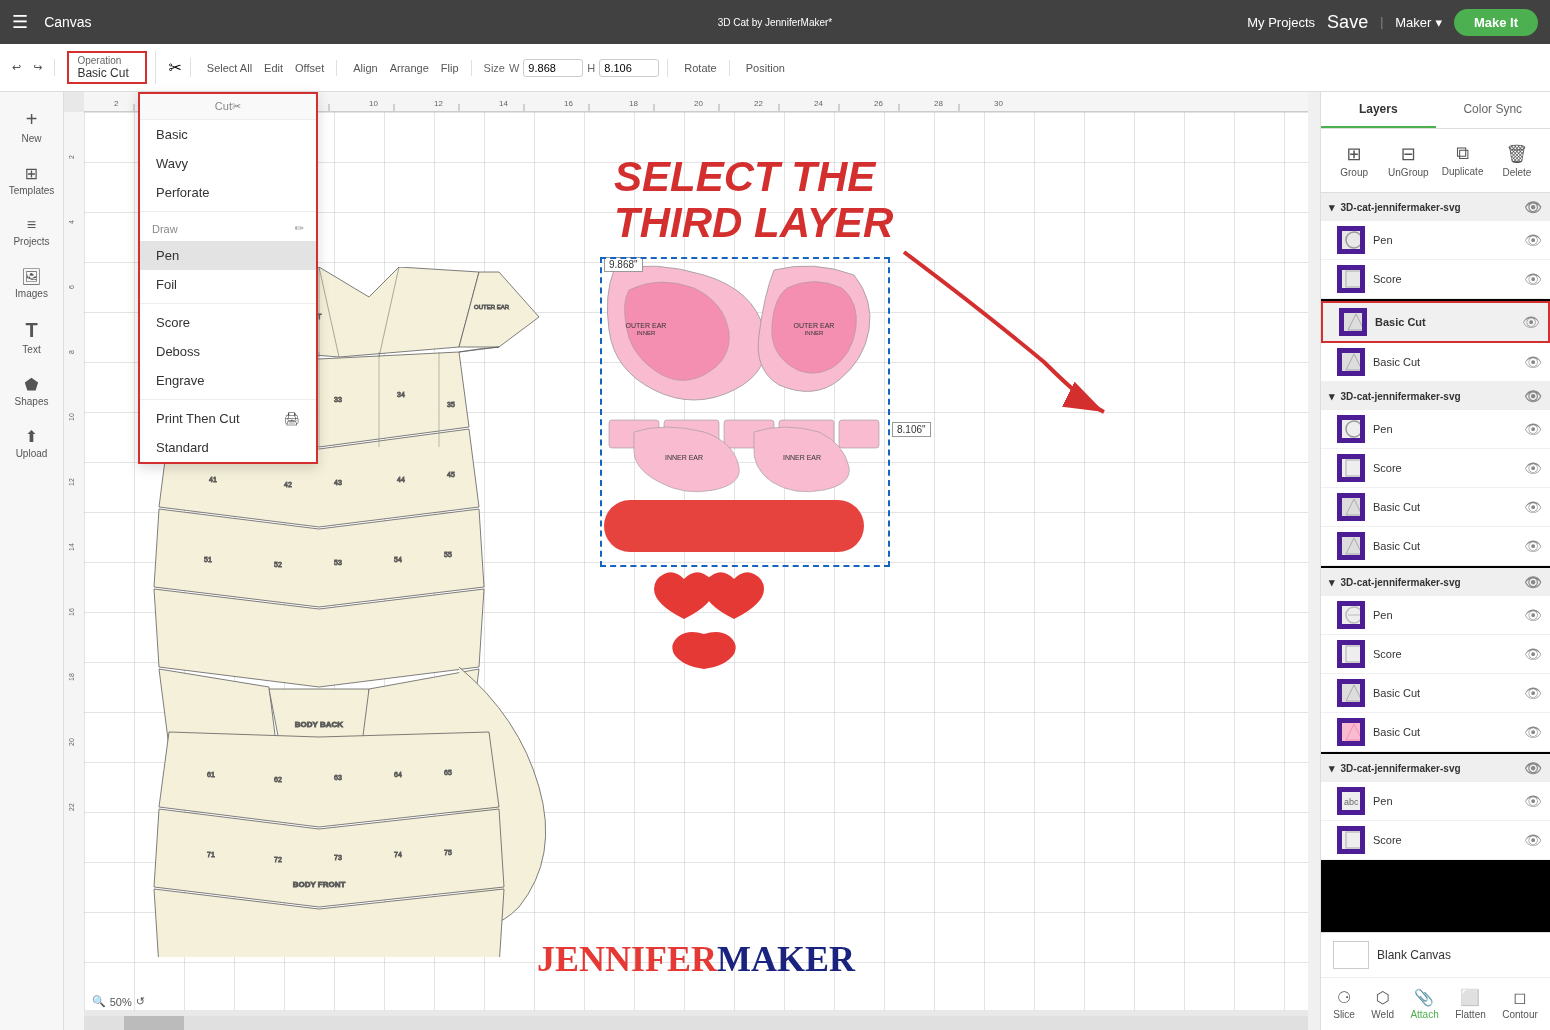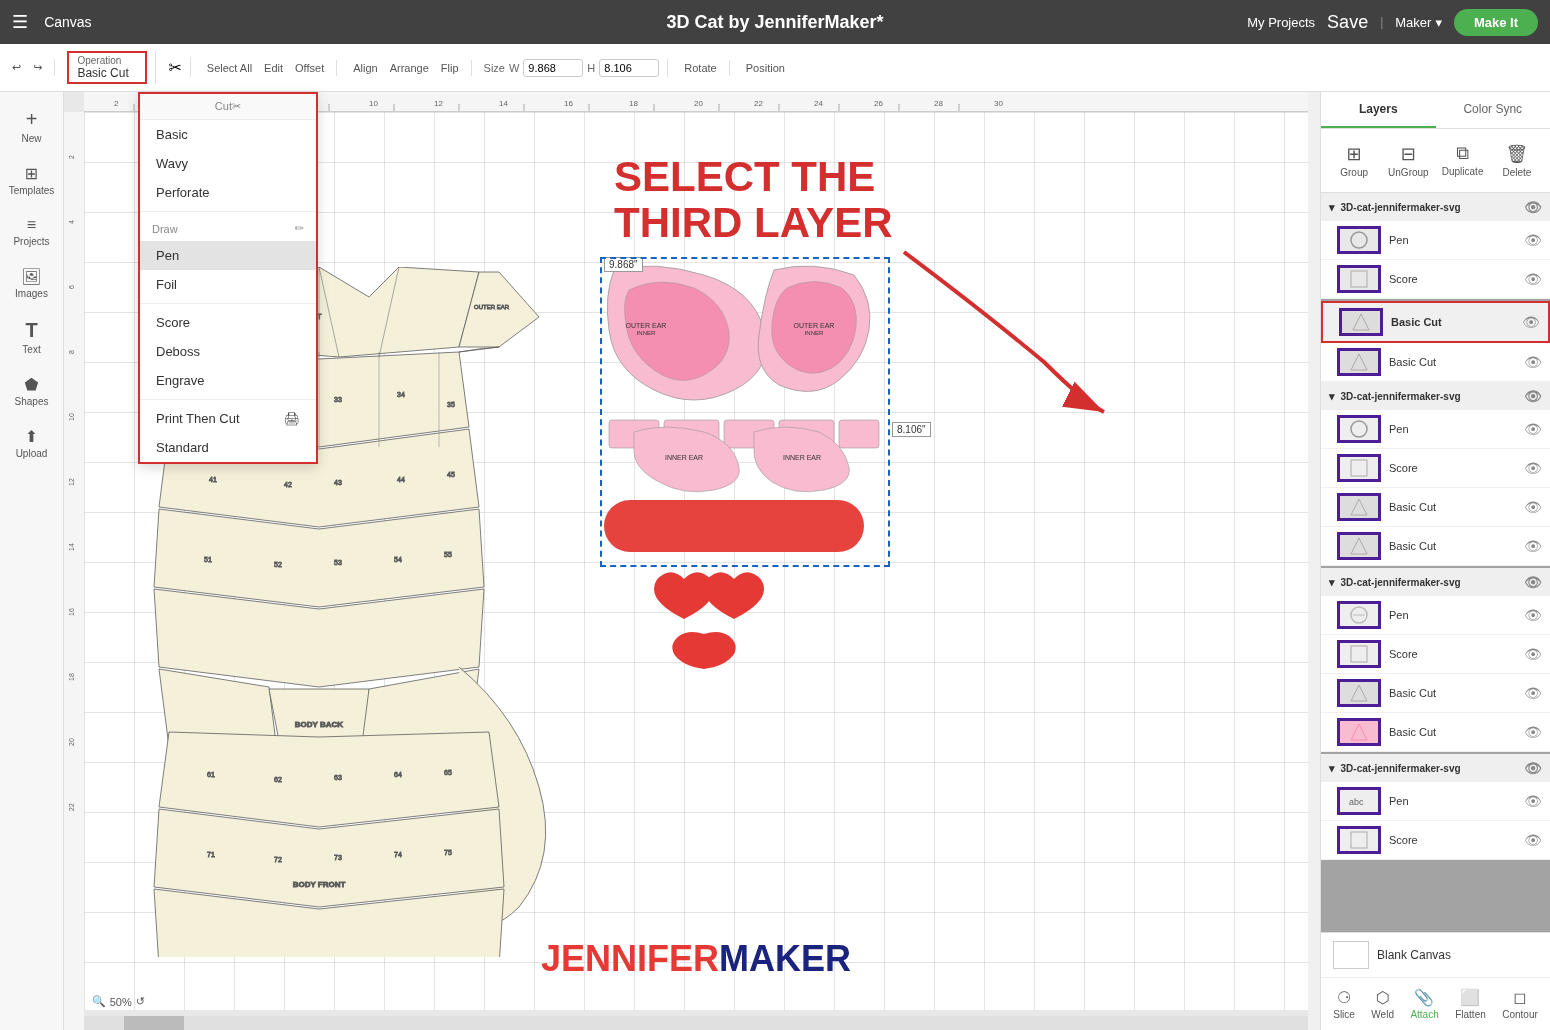--- a/index.html
+++ b/index.html
@@ -6,21 +6,21 @@
     body { font-family: 'Helvetica Neue', Arial, sans-serif; background: #f0f0f0; width: 1550px; height: 1030px; overflow: hidden; font-size: 12px; }
 
     
     #topbar {
       display: flex; align-items: center; height: 44px;
       background: #414141; color: white; padding: 0 12px; gap: 16px;
       position: relative; z-index: 100;
     }
     #topbar .menu-icon { font-size: 18px; cursor: pointer; }
     #topbar .canvas-title { font-size: 14px; font-weight: 500; }
-    #topbar .project-title { position: absolute; left: 50%; transform: translateX(-50%); font-size: 18px; font-weight: 700; }
+    #topbar .project-title { position: absolute; left: 50%; transform: translateX(-50%); font-size: 10px; font-weight: 400; }
     #topbar .right-actions { margin-left: auto; display: flex; align-items: center; gap: 12px; }
     #topbar .my-projects { color: white; font-size: 13px; cursor: pointer; }
     #topbar .save-btn { color: white; font-size: 18px; cursor: pointer; background: none; border: none; }
     #topbar .divider { color: #888; }
     #topbar .maker-btn { color: white; font-size: 13px; cursor: pointer; display: flex; align-items: center; gap: 4px; }
     #topbar .make-it-btn {
       background: #4CAF50; color: white; border: none; border-radius: 20px;
       padding: 6px 20px; font-size: 13px; font-weight: 600; cursor: pointer;
     }
 
@@ -104,21 +104,21 @@
     .dd-item.selected { background: #e3e3e3; font-weight: 500; }
     .dd-section-label {
       padding: 6px 12px; font-size: 11px; color: #888; margin-top: 4px;
       display: flex; justify-content: space-between; align-items: center; text-align: center;
     }
     .dd-separator { border-top: 1px solid #eee; margin: 4px 0; }
     .dd-item-row { display: flex; align-items: center; justify-content: space-between; padding: 7px 16px; cursor: pointer; font-size: 13px; color: #333; }
 
     
     #right-panel {
-      width: 230px; background: #a3a3a3; border-left: 1px solid #ddd;
+      width: 230px; background: #000000; border-left: 1px solid #ddd;
       display: flex; flex-direction: column; margin-left: 12px;
     }
     .panel-tabs {
       display: flex; border-bottom: 1px solid #ddd; background: white;
     }
     .panel-tab {
       flex: 1; padding: 10px 8px; text-align: center; font-size: 12px;
       cursor: pointer; color: #666; border-bottom: 2px solid transparent;
     }
     .panel-tab.active { color: #333; font-weight: 600; border-bottom: 2px solid #4CAF50; }
@@ -136,21 +136,21 @@
     .layer-group { margin-bottom: 2px; }
     .layer-group-header {
       display: flex; align-items: center; gap: 6px; padding: 6px 8px;
       background: #efefef; cursor: pointer; font-size: 11px; font-weight: 600; color: #333;
     }
     .layer-item {
       display: flex; align-items: center; gap: 8px; padding: 5px 8px 5px 16px;
       background: white; border-bottom: 1px solid #f0f0f0; cursor: pointer;
     }
     .layer-thumbnail {
-      width: 44px; height: 28px; background: #eee; border: 3px solid #4c1d95;
+      width: 28px; height: 28px; background: #eee; border: 5px solid #4c1d95;
       display: flex; align-items: center; justify-content: center; flex-shrink: 0;
       font-size: 10px; overflow: hidden;
     }
     .layer-name { flex: 1; font-size: 11px; color: #333; }
     .layer-eye { font-size: 14px; color: #888; cursor: pointer; }
 
     
     #panel-bottom {
       border-top: 1px solid #ddd; background: white;
     }
@@ -166,26 +166,27 @@
     .panel-tool-btn {
       display: flex; flex-direction: column; align-items: center; gap: 2px;
       padding: 4px 8px; cursor: pointer; font-size: 10px; color: #555; background: none; border: none;
     }
     .panel-tool-btn.active { color: #4CAF50; }
     .panel-tool-btn .icon { font-size: 16px; }
     .big-text {
       position: absolute; font-size: 42px; font-weight: 900; color: #d32f2f;
       font-family: Arial Black, sans-serif; pointer-events: none; text-transform: uppercase;
       line-height: 1.1;
+      font-style: italic;
     }
 
     
     .watermark {
       position: absolute; bottom: 30px; left: 50%; transform: translateX(-50%);
-      font-size: 36px; font-weight: 900; font-family: Liberation Sans, sans-serif;
+      font-size: 36px; font-weight: 900; font-family: Liberation Serif, serif;
       pointer-events: none;
     }
     .watermark .jennifer { color: #e53935; }
     .watermark .maker { color: #1a237e; }
 
     
     .h-scrollbar {
       position: absolute; bottom: 0; left: 20px; right: 0; height: 14px;
       background: #e0e0e0;
     }

